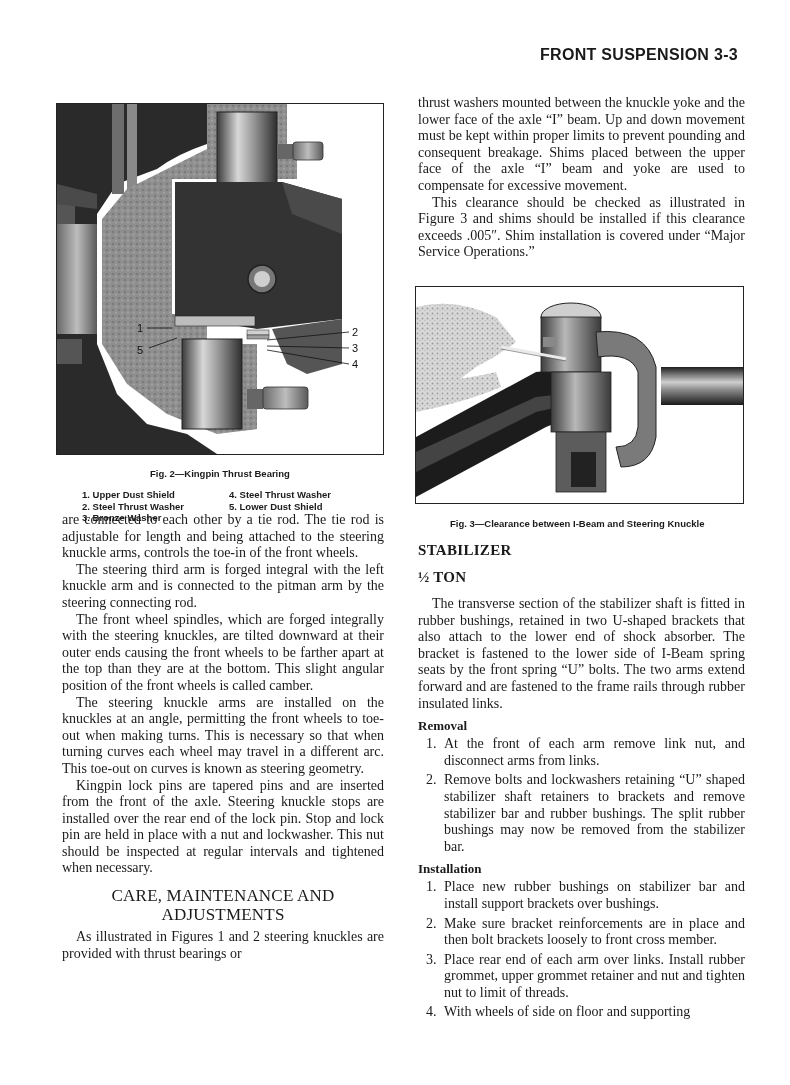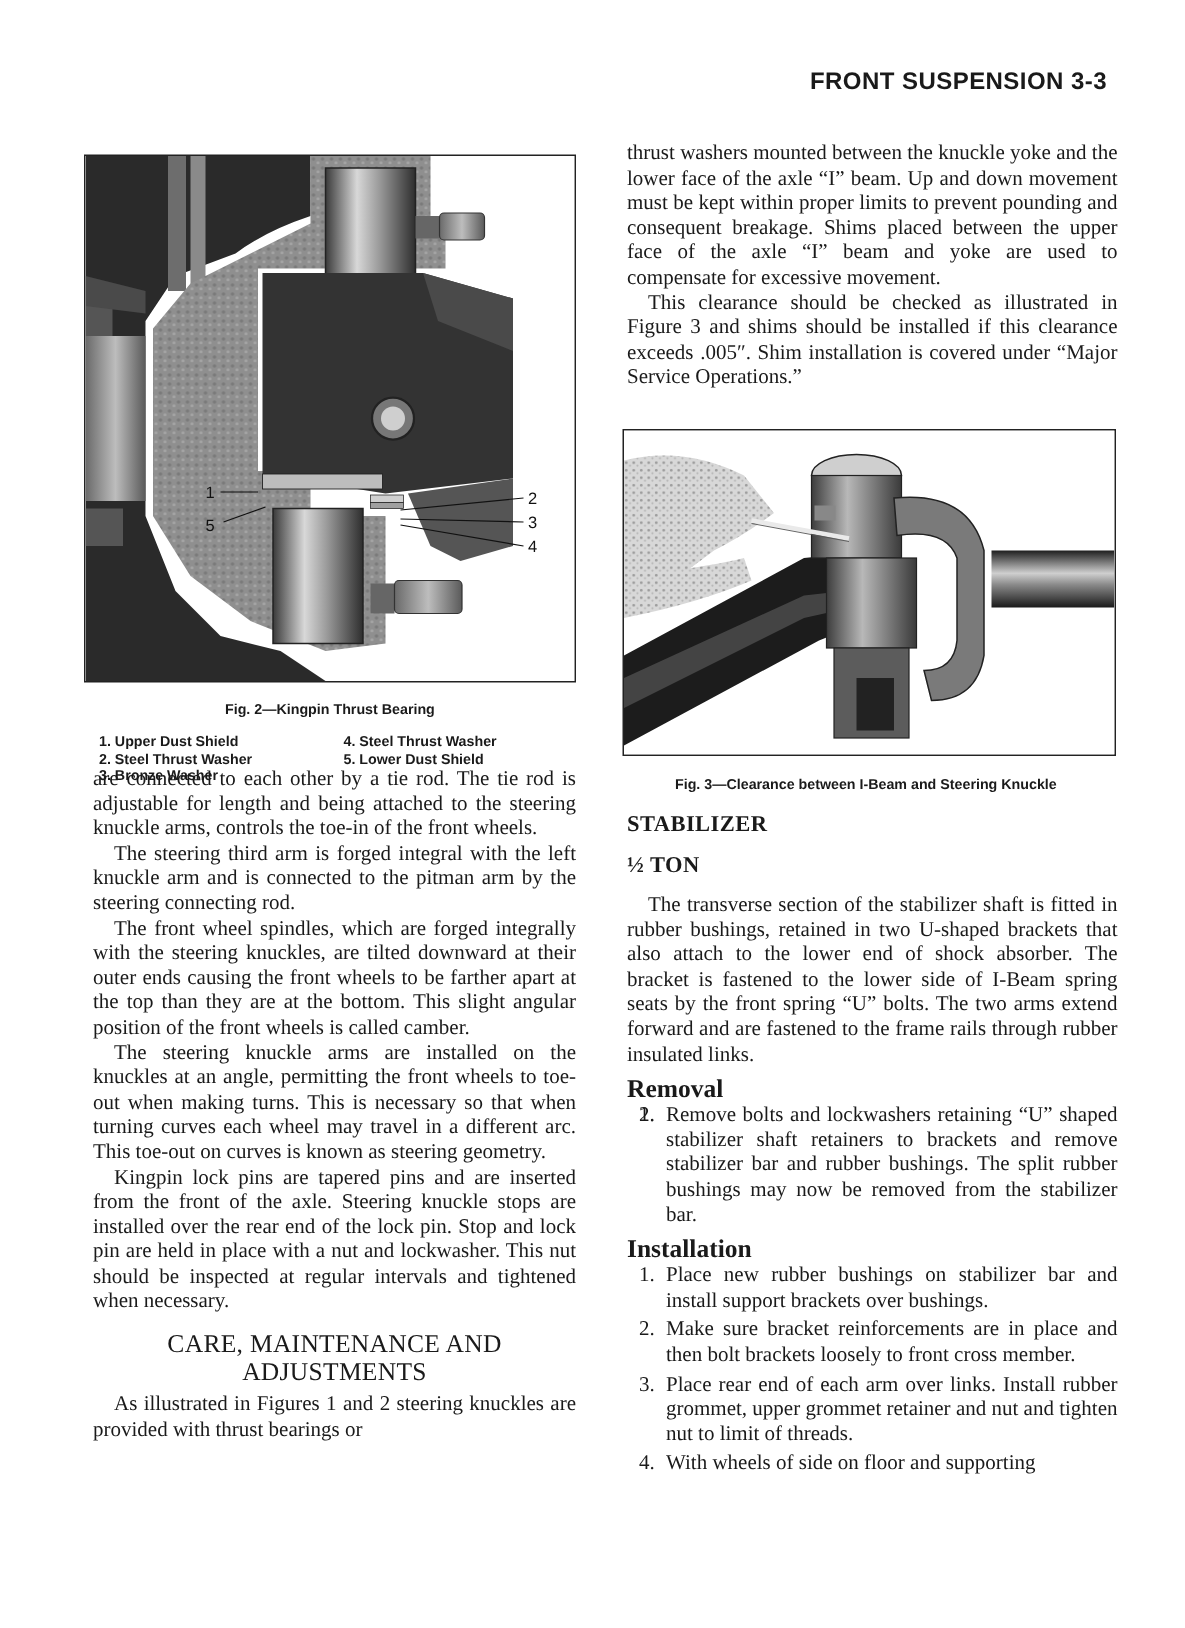--- a/index.html
+++ b/index.html
@@ -11,36 +11,36 @@
   .col { position: absolute; font-family: "Liberation Serif", "DejaVu Serif", serif; font-size: 14px; line-height: 16.6px; text-align: justify; }
   #col-left { left: 62px; top: 512px; width: 322px; }
   #col-right-top { left: 418px; top: 95px; width: 327px; }
   #col-right { left: 418px; top: 542px; width: 327px; }
 
   .col p { margin: 0; text-indent: 14px; }
   .col p.noindent { text-indent: 0; }
   h2.major { font-family: "Liberation Serif", serif; font-weight: normal; font-size: 17px; line-height: 19px; margin: 9px 0 5px 0; letter-spacing: 0.2px; text-align: center; }
   h3.sub { font-family: "Liberation Serif", serif; font-weight: bold; font-size: 14px; line-height: 16px; margin: 4px 0 2px 0; letter-spacing: 0.3px; text-align: left; }
   h3.sec { font-family: "Liberation Serif", serif; font-weight: bold; font-size: 15px; line-height: 17px; margin: 0 0 10px 0; letter-spacing: 0.3px; text-align: left; }
-  h4.minor { font-family: "Liberation Serif", serif; font-weight: bold; font-size: 17px; line-height: 15px; margin: 6px 0 3px 0; text-align: left; }
+  h4.minor { font-family: "Liberation Serif", serif; font-weight: bold; font-size: 13px; line-height: 15px; margin: 6px 0 3px 0; text-align: left; }
   ol.steps { list-style: none; margin: 0; padding: 0; }
   ol.steps li { position: relative; padding-left: 26px; margin-bottom: 3px; }
   ol.steps li .num { position: absolute; left: 8px; top: 0; }
 
   .figure { position: absolute; border: 1.5px solid #222; overflow: hidden; background: #fff; }
   #fig2 { left: 56px; top: 103px; width: 326px; height: 350px; }
   #fig3 { left: 415px; top: 286px; width: 327px; height: 216px; }
   .figure svg { display: block; width: 100%; height: 100%; }
 
   .caption { position: absolute; font-family: "Liberation Sans", sans-serif; font-weight: bold; font-size: 9.5px; }
   #fig2-caption { left: 150px; top: 468px; }
   #fig3-caption { left: 450px; top: 518px; }
   #fig2-legend { position: absolute; left: 66px; top: 489px; width: 300px; font-family: "Liberation Sans", sans-serif; font-size: 9.5px; font-weight: bold; line-height: 11.5px; }
   #fig2-legend .lg-col { position: absolute; top: 0; }
-  #fig2-legend .lg-col.c1 { left: 0; }
+  #fig2-legend .lg-col.c1 { left: 16px; }
   #fig2-legend .lg-col.c2 { left: 163px; }
   .callout { font-family: "Liberation Sans", sans-serif; font-size: 11px; fill: #111; }
 </style>
 </head>
 <body>
 
 <div id="running-head" class="sans">FRONT SUSPENSION 3-3</div>
 
 <div id="fig2" class="figure">
   <svg viewBox="0 0 326 350" preserveAspectRatio="none">
@@ -184,21 +184,21 @@
 
 <div id="fig3-caption" class="caption">Fig. 3—Clearance between I-Beam and Steering Knuckle</div>
 
 <div id="col-right" class="col">
   <h3 class="sec">STABILIZER</h3>
   <h3 class="sec">½ TON</h3>
   <p>The transverse section of the stabilizer shaft is fitted in rubber bushings, retained in two U-shaped brackets that also attach to the lower end of shock absorber. The bracket is fastened to the lower side of I-Beam spring seats by the front spring “U” bolts. The two arms extend forward and are fastened to the frame rails through rubber insulated links.</p>
 
   <h4 class="minor">Removal</h4>
   <ol class="steps">
-    <li><span class="num">1.</span></li>
+    <li><span class="num">1.</span><span>At the front of each arm remove link nut, and disconnect arms from links.</span></li>
     <li><span class="num">2.</span><span>Remove bolts and lockwashers retaining “U” shaped stabilizer shaft retainers to brackets and remove stabilizer bar and rubber bushings. The split rubber bushings may now be removed from the stabilizer bar.</span></li>
   </ol>
 
   <h4 class="minor">Installation</h4>
   <ol class="steps">
     <li><span class="num">1.</span><span>Place new rubber bushings on stabilizer bar and install support brackets over bushings.</span></li>
     <li><span class="num">2.</span><span>Make sure bracket reinforcements are in place and then bolt brackets loosely to front cross member.</span></li>
     <li><span class="num">3.</span><span>Place rear end of each arm over links. Install rubber grommet, upper grommet retainer and nut and tighten nut to limit of threads.</span></li>
     <li><span class="num">4.</span><span>With wheels of side on floor and supporting</span></li>
   </ol>

